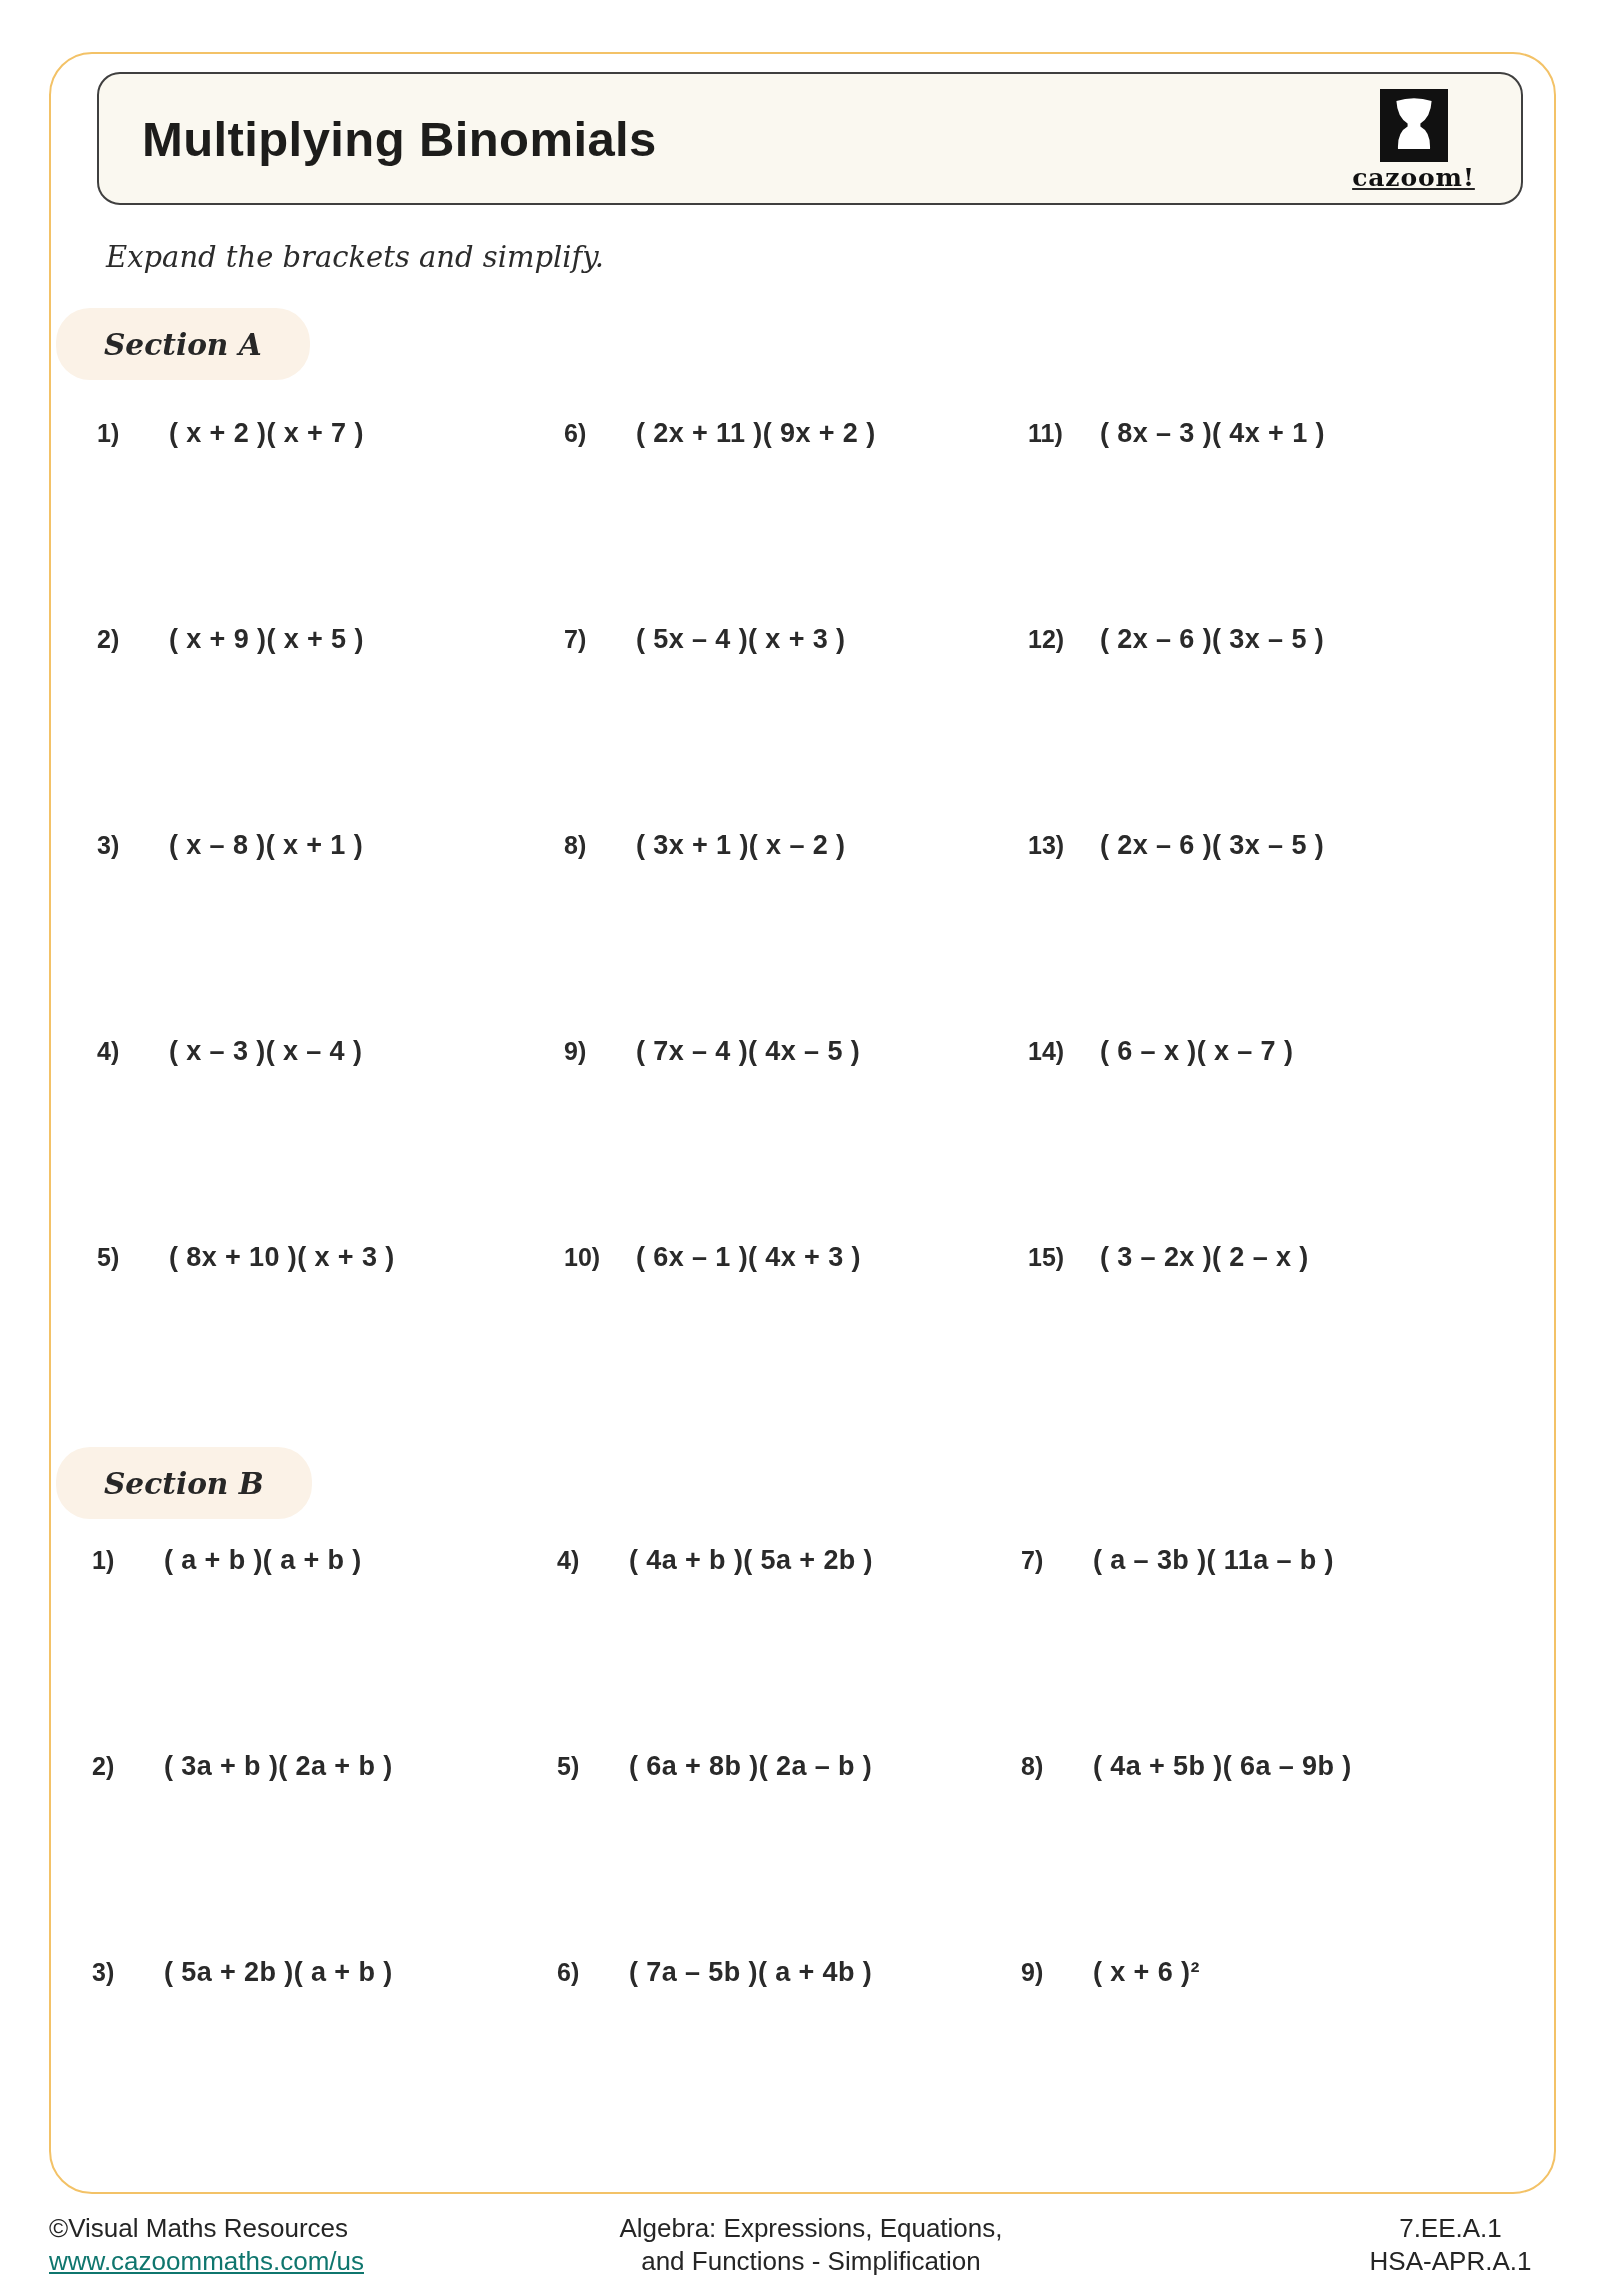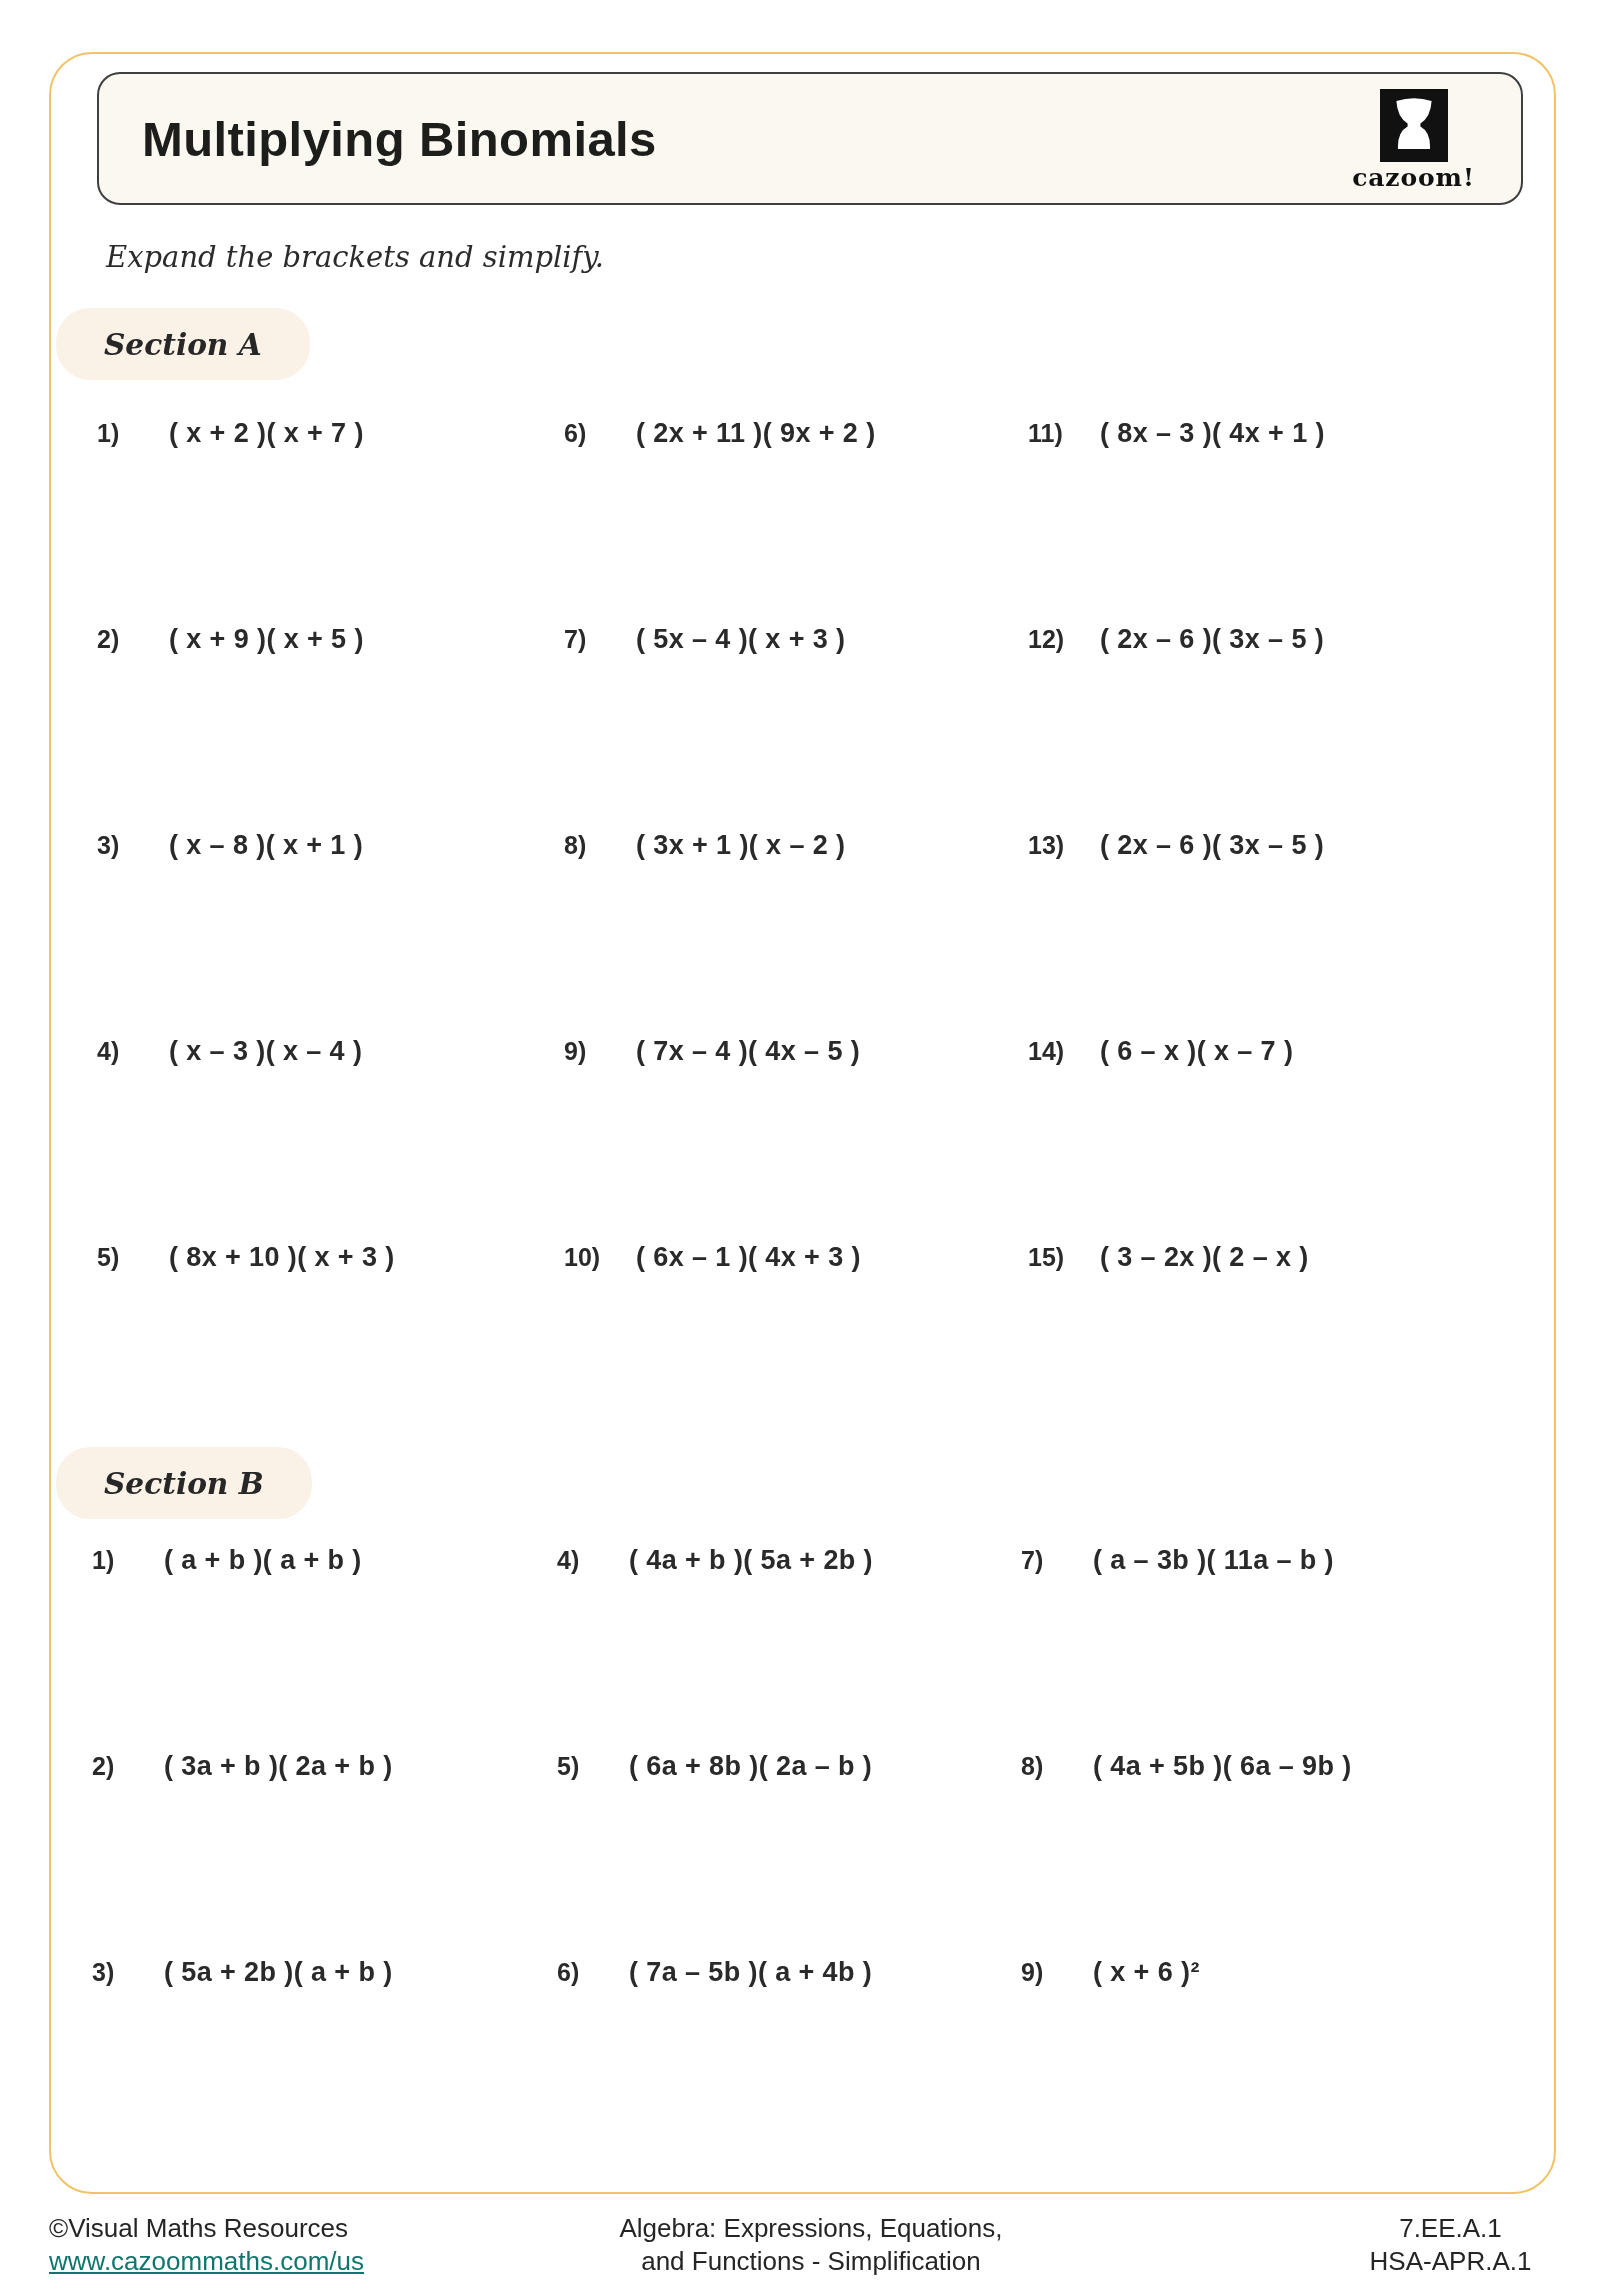--- a/index.html
+++ b/index.html
@@ -15,21 +15,21 @@
   }
   .title-box {
     position:absolute; left:97px; top:72px; width:1426px; height:133px;
     background:#faf8f0; border:2.7px solid #3f3f3f; border-radius:23px;
     display:flex; align-items:center; justify-content:space-between;
     padding:0 36px 0 43px;
   }
   .page-title {
     font-size:49px; font-weight:bold; letter-spacing:0.4px; color:#1d1d1b;
   }
-  .logo { text-align:center; width:143px; margin-top:3.6px; }
+  .logo { text-align:center; width:143px; margin-top:3.6px;text-decoration:underline; }
   .logo-square {
     width:68px; height:73px; background:#111111; margin:0 auto;
     display:flex; align-items:center; justify-content:center;
   }
   .logo-text {
     font-family:"DejaVu Serif", serif; font-weight:bold;
     font-size:25px; color:#111111; letter-spacing:0.9px; margin-top:0.9px;
   }
   .instruction {
     position:absolute; left:100px; top:240px;

